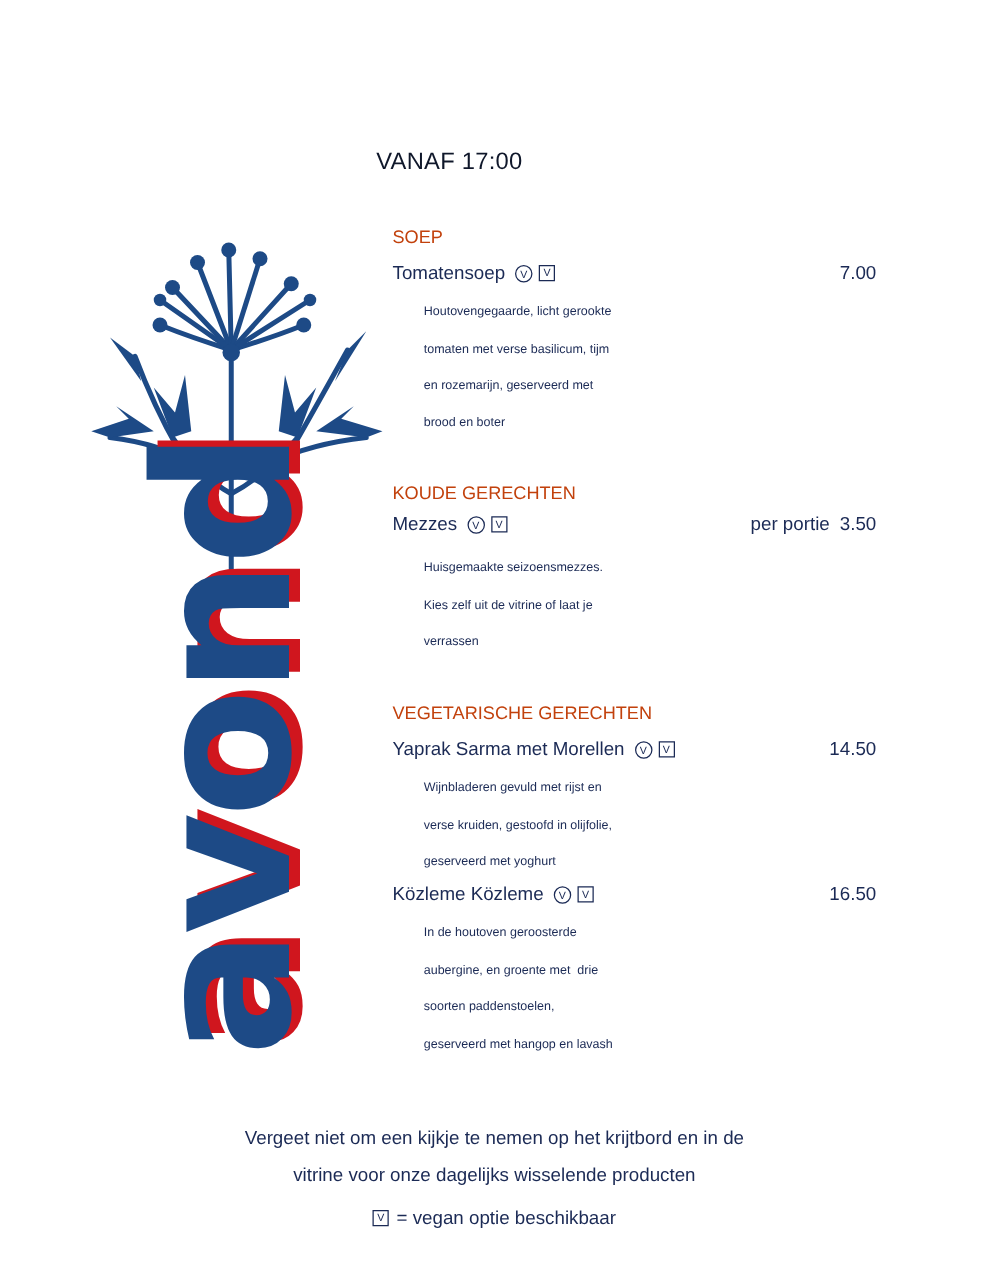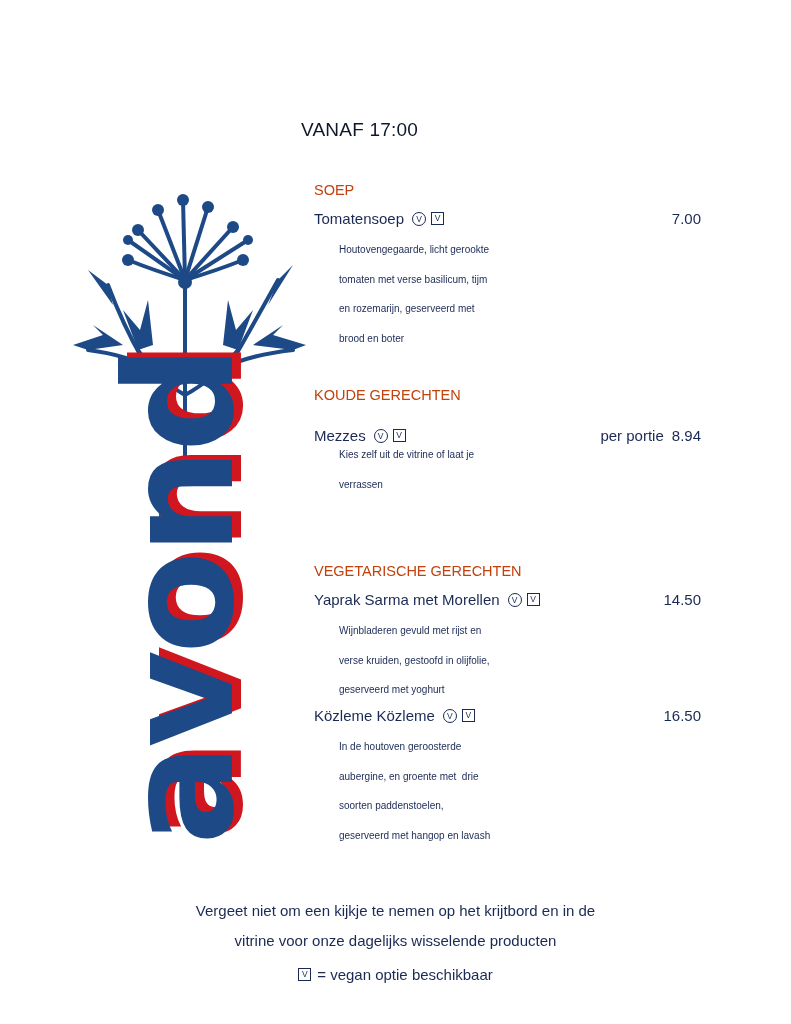--- a/index.html
+++ b/index.html
@@ -83,32 +83,32 @@
       <span class="badge-veg">V</span>
       <span class="badge-vegan">V</span>
     </span>
     <span class="price-group">
         <span>7.00</span>
       </span>
   </div>
   <div class="desc" style="top:235px"><div>Houtovengegaarde, licht gerookte</div><div>tomaten met verse basilicum, tijm</div><div>en rozemarijn, geserveerd met</div><div>brood en boter</div></div>
 
   <div class="section-title" style="top:387px">KOUDE GERECHTEN</div>
-  <div class="item-row" style="top:427px">
+  <div class="item-row" style="top:411px">
     <span class="item-name">
       <span>Mezzes</span>
       <span class="badge-veg">V</span>
       <span class="badge-vegan">V</span>
     </span>
     <span class="price-group">
       <span>per portie</span>
-      <span>8.94</span>
+      <span>3.50</span>
     </span>
   </div>
-  <div class="desc" style="top:440px"><div>Kies zelf uit de vitrine of laat je</div><div>verrassen</div></div>
+  <div class="desc" style="top:440px"><div>Huisgemaakte seizoensmezzes.</div><div>Kies zelf uit de vitrine of laat je</div><div>verrassen</div></div>
 
   <div class="section-title" style="top:563px">VEGETARISCHE GERECHTEN</div>
   <div class="item-row" style="top:591px">
     <span class="item-name">
       <span>Yaprak Sarma met Morellen</span>
       <span class="badge-veg">V</span>
       <span class="badge-vegan">V</span>
     </span>
     <span class="price-group">
         <span>14.50</span>

